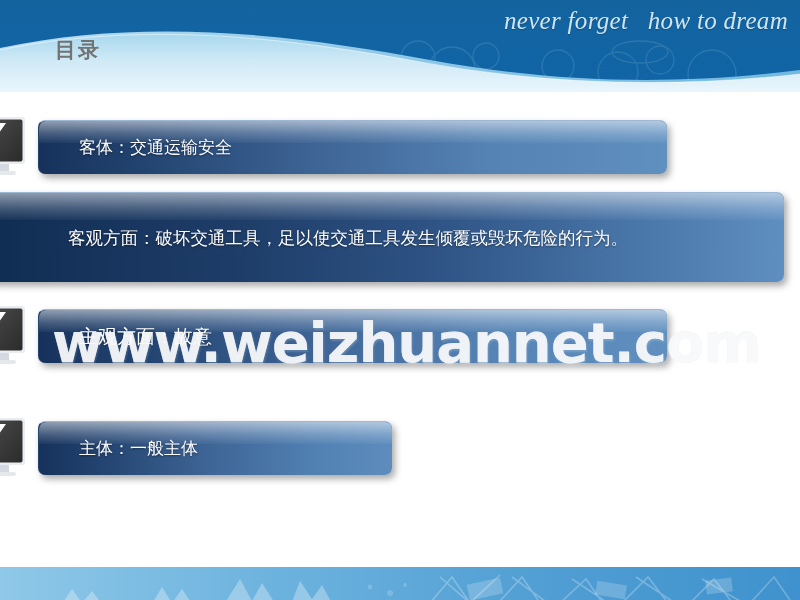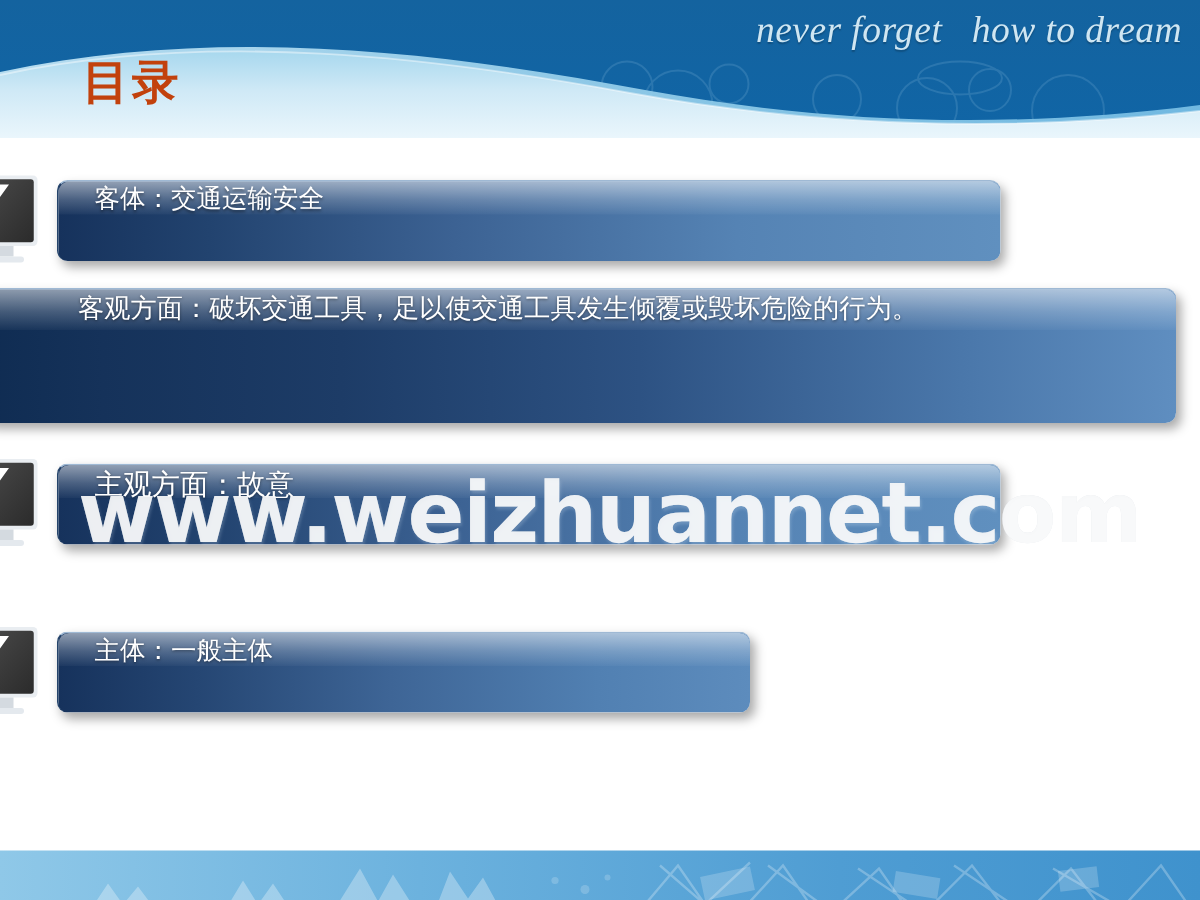--- a/index.html
+++ b/index.html
@@ -47,23 +47,23 @@
     color: #cfe6f2;
     letter-spacing: 0.3px;
     white-space: pre;
     text-shadow: 0 1px 1px rgba(0,0,0,.22);
   }
   #page-title {
     position: absolute;
     left: 55px;
     top: 40px;
     font-family: "DejaVu Sans", "Liberation Sans", sans-serif;
-    font-size: 31px;
+    font-size: 21px;
     font-weight: 700;
-    color: #c2410c;
+    color: #737373;
     letter-spacing: 2px;
     line-height: 1;
   }
 
   
   #content {
     position: absolute;
     left: 0;
     top: 92px;
     width: 800px;
@@ -83,24 +83,25 @@
     left: -18px;
     top: 0;
   }
 
   .bar {
     position: absolute;
     border-radius: 7px;
     box-shadow: 3px 4px 7px rgba(0,0,0,.34);
     overflow: hidden;
     display: flex;
-    align-items: flex-start;
+    align-items: center;
     border-top: 1px solid #9fb9d4;
     border-left: 1px solid #25446b;
     box-sizing: border-box;
+    padding-left: 16px;
   }
   .bar .gloss {
     position: absolute;
     left: 0; right: 0; top: 0;
     height: 42%;
     background: linear-gradient(to bottom,
         rgba(255,255,255,.52) 0%,
         rgba(255,255,255,.22) 55%,
         rgba(255,255,255,.03) 100%);
     pointer-events: none;
@@ -147,21 +148,21 @@
     height: 54px;
     background: linear-gradient(to right, #16325c 0%, #22436f 16%, #3c6293 42%, #5583b4 72%, #6090bf 100%);
   }
   #bar3 .label { font-size: 19px; padding-left: 24px; }
 
   
   #row4 { top: 325px; }
   #bar4 {
     left: 38px;
     top: 4px;
-    width: 462px;
+    width: 354px;
     height: 54px;
     background: linear-gradient(to right, #16325c 0%, #254673 20%, #3e6596 48%, #5180b2 78%, #5d8cbd 100%);
   }
   #bar4 .label { font-size: 17px; padding-left: 24px; }
 
   
   #watermark {
     position: absolute;
     left: 52px;
     top: 315px;

